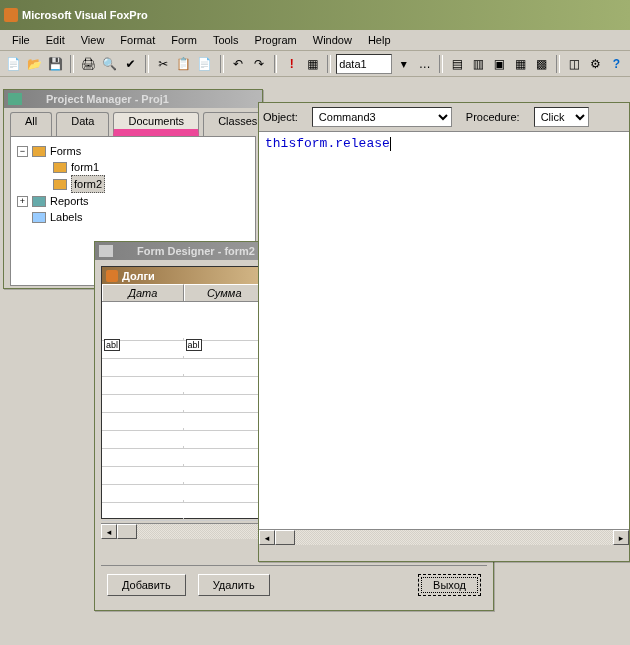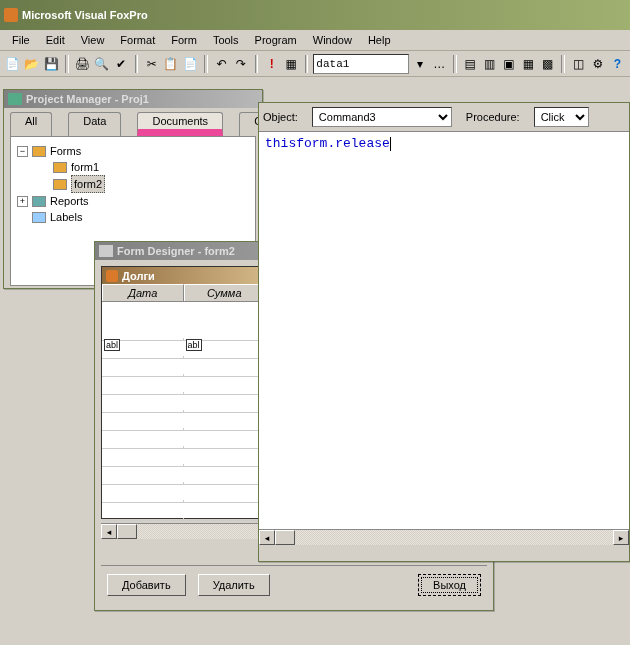--- a/index.html
+++ b/index.html
@@ -39,46 +39,46 @@
   border-bottom: 1px solid #aca899;
   height: 26px;
 }
 .toolbar .btn {
   width: 22px; height: 21px;
   border: 1px solid #d4d0c8;
   display: inline-flex; align-items: center; justify-content: center;
   font-size: 12px;
 }
 .toolbar .sep { width: 4px; border-left: 1px solid #888; border-right: 1px solid #fff; height: 18px; margin: 0 3px; }
-.toolbar input.combo { width: 96px; height: 20px; font-size: 11px; border: 1px inset #888; background: #fff; padding: 1px 2px; font-family: Liberation Mono, monospace; }
+.toolbar input.combo { width: 56px; height: 20px; font-size: 11px; border: 1px inset #888; background: #fff; padding: 1px 2px; }
 .window {
   position: absolute;
   border: 1px solid #6b7a4a;
   background: #d4d0c8;
   box-shadow: 1px 1px 0 rgba(0,0,0,0.2);
 }
 .window .wtitle {
   background: linear-gradient(to right, #6b7a4a, #a8b888);
   color: #fff;
   font-weight: bold;
   height: 18px;
   padding: 1px 4px;
-  display: flex; align-items: center;
+  display: flex; align-items: center; gap: 20px;
 }
 .window.inactive .wtitle {
   background: linear-gradient(to right, #808080, #b8b8b8);
   color: #ddd;
 }
 .tabs { display: flex; padding: 4px 6px 0 6px; }
 .tab {
   padding: 2px 14px;
   border: 1px solid #888;
   border-bottom: none;
   background: #d4d0c8;
-  margin-right: 16px;
+  margin-right: 4px;
   border-radius: 3px 3px 0 0;
   font-size: 11px;
 }
 .tab.active { background: #e8e4dc; font-weight: normal; border-bottom: 7px solid #ec4899; }
 .tabpanel {
   border: 1px solid #888;
   background: #fff;
   margin: 0 6px 6px 6px;
   height: 150px;
   padding: 6px;

